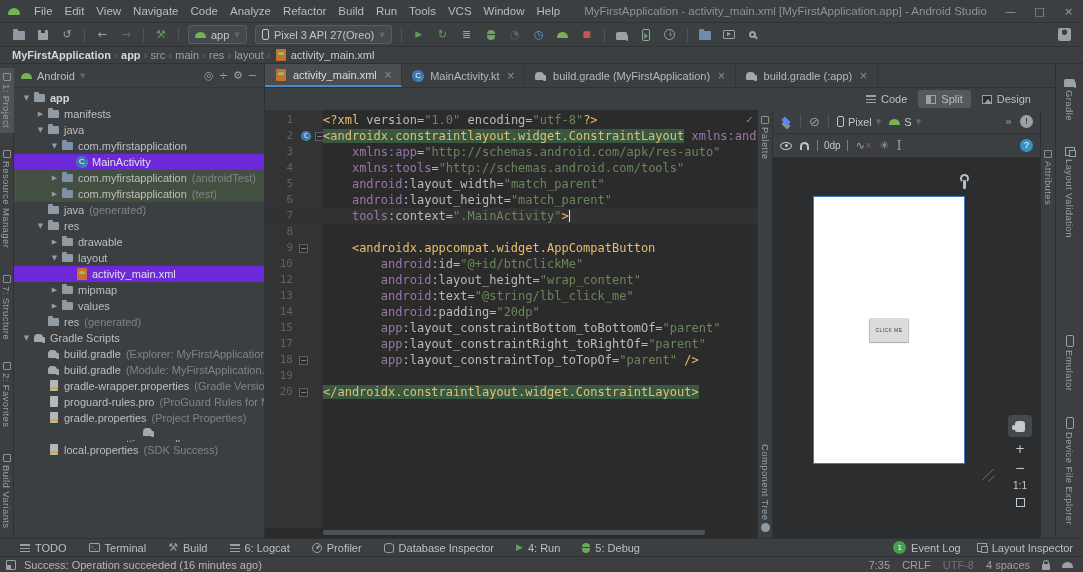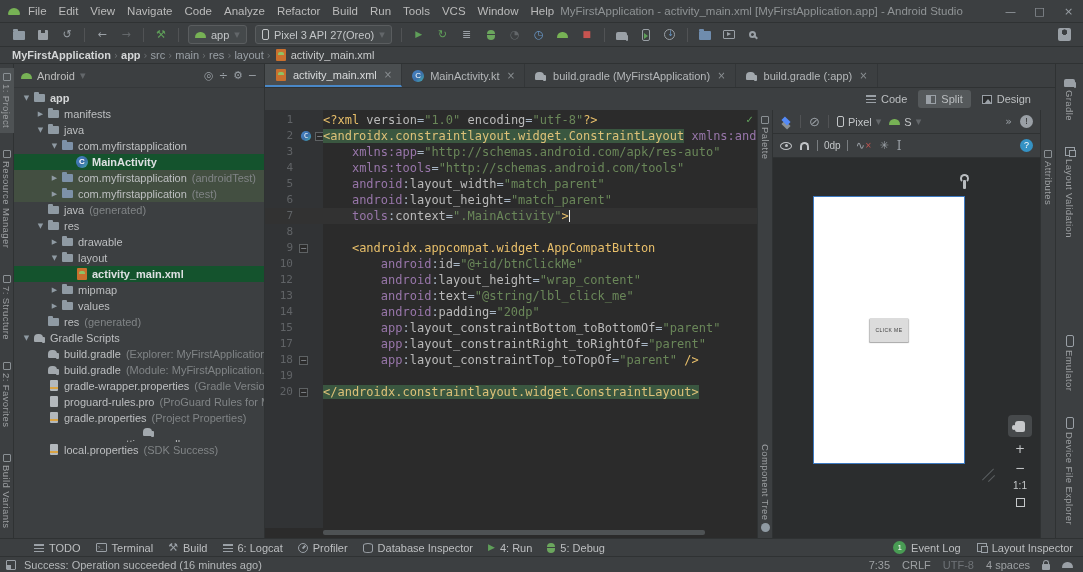--- a/index.html
+++ b/index.html
@@ -6,23 +6,23 @@
   html,body { background:#222; }
   .app { width:1083px; height:572px; display:flex; flex-direction:column; background:#3c3f41;
          font-family:"Liberation Sans",sans-serif; font-size:11px; color:#bbbbbb; overflow:hidden;
          user-select:none; position:relative; }
   .g { font-family:"DejaVu Sans",sans-serif; line-height:1; color:#9aa0a6; display:inline-block; }
   .g.green{color:#5f9f59}.g.red{color:#c75450}.g.blue{color:#6897c8}.g.dim{color:#63676a}
   .g.s9{font-size:9px}.g.xs{font-size:8px}
   .spacer{flex:1}
   
   .titlebar{height:23px; display:flex; align-items:center; border-bottom:1px solid #2f3233; padding-left:8px;}
-  .menubar{display:flex; margin-left:2px;text-align:center;}
+  .menubar{display:flex; margin-left:8px;text-align:center;}
   .mi{padding:0 6px; font-size:11.5px; color:#bbbbbb;}
-  .wtitle{color:#8f9395; font-size:11.5px; white-space:nowrap; overflow:hidden; flex-shrink:1;}
+  .wtitle{margin-left:18px; color:#8f9395; font-size:11.5px; white-space:nowrap; overflow:hidden; flex-shrink:1;}
   .wctrls{margin-left:auto; display:flex; flex:none;}
   .wbtn{width:29px; text-align:center; font-family:"DejaVu Sans",sans-serif; color:#9aa0a6; font-size:11px;}
   
   .toolbar{height:24px; display:flex; align-items:center; border-bottom:1px solid #2f3233; padding:0 8px; gap:2px;}
   .tbi{width:22px; height:20px; display:inline-flex; align-items:center; justify-content:center;}
   .tsep{width:1px; height:14px; background:#515355; margin:0 4px;}
   .tdd{display:inline-flex; align-items:center; gap:5px; border:1px solid #5a5d5f; border-radius:3px;
        height:19px; padding:0 6px; margin:0 3px; background:#45494b;}
   .ddl{color:#c3c6c8;}
   
@@ -38,21 +38,21 @@
   .vtab{display:flex; flex-direction:column; align-items:center; gap:3px; padding:5px 0; width:14px;}
   .vtab.on{background:#4e5254;}
   .vl{writing-mode:vertical-rl; font-size:9.5px; color:#9da0a3; letter-spacing:.4px; white-space:nowrap;}
   .ms{width:8px; height:8px; border:1px solid #8a9094; border-radius:1px; display:inline-block; flex:none;}
   
   .project{width:251px; flex:none; border-right:1px solid #2f3233; display:flex; flex-direction:column;}
   .phed{height:24px; flex:none; display:flex; align-items:center; padding:0 7px; gap:5px; border-bottom:1px solid #35383a;}
   .phed .spacer{flex:1}
   .ptree{flex:1; overflow:hidden; padding-top:2px;}
   .trow{height:16px; display:flex; align-items:center; white-space:nowrap; overflow:hidden;}
-  .trow.sel{background:#14532d;font-weight:bold;}
+  .trow.sel{background:#6d28d9;}
   .trow.tint{background:rgba(86,122,70,.28);}
   .tar{width:13px; flex:none; font-family:"DejaVu Sans",sans-serif; font-size:7px; color:#8f9aa3; text-align:center;}
   .tlab{color:#bdbfc1; margin-left:3px;} .tlab.b{font-weight:bold; color:#d4d6d7;}
   .trow.sel .tlab{color:#dde0e2;}
   .tmeta{color:#808486; margin-left:5px;}
   
   .tic{width:14px; height:12px; flex:none; position:relative; display:inline-block;}
   .tic.folder::after{content:""; position:absolute; left:1px; top:0; width:5px; height:3px; background:#8f9aa3; border-radius:1px 1px 0 0;}
   .tic.folder::before{content:""; position:absolute; left:1px; top:2px; width:11px; height:8px; background:#8f9aa3; border-radius:1px;}
   .tic.package::after{content:""; position:absolute; left:1px; top:0; width:5px; height:3px; background:#7d91a8; border-radius:1px 1px 0 0;}
@@ -131,21 +131,21 @@
   .ic-fit{width:9px; height:9px; border:1px solid #c6c9cb; display:inline-block;}
   .rsz{position:absolute; right:44px; bottom:56px; width:16px; height:16px; overflow:hidden;}
   .rsz i{position:absolute; background:#5a5e60; height:1px; transform:rotate(-45deg);}
   .rsz i:first-child{width:16px; left:0; top:8px;}
   .rsz i:last-child{width:9px; left:7px; top:12px;}
   
   .rstrip{width:28px; flex:none; border-left:1px solid #2f3233; display:flex; flex-direction:column;
           justify-content:space-between; align-items:center; padding:8px 0;}
   .rsg{display:flex; flex-direction:column; gap:16px; align-items:center;}
   
-  .bbar{height:18px; flex:none; display:flex; align-items:center; gap:15px; padding:0 10px 0 34px; border-top:1px solid #2f3233;}
+  .bbar{height:18px; flex:none; display:flex; align-items:center; gap:22px; padding:0 10px 0 20px; border-top:1px solid #2f3233;}
   .bitem{display:inline-flex; align-items:center; gap:5px; color:#bdbfc1;}
   .bright{margin-left:auto; display:inline-flex; gap:16px;}
   .sbar{height:16px; flex:none; display:flex; align-items:center; gap:8px; padding:0 10px 0 6px; border-top:1px solid #2f3233; color:#b4b7b9;}
   .sright{margin-left:auto; display:inline-flex; gap:12px; align-items:center; color:#9da0a3;}
   .sright .dimtxt{color:#6f7377;}
   
   .ic-folder{width:12px; height:9px; background:#8f9aa3; border-radius:1px; position:relative; display:inline-block; margin-top:2px;}
   .ic-folder::before{content:""; position:absolute; top:-2px; left:0; width:5px; height:2px; background:#8f9aa3; border-radius:1px 1px 0 0;}
   .ic-folder.blue{background:#6f8cad;} .ic-folder.blue::before{background:#6f8cad;}
   .ic-save{width:10px; height:10px; background:#9aa0a6; border-radius:1px; position:relative; display:inline-block;}

